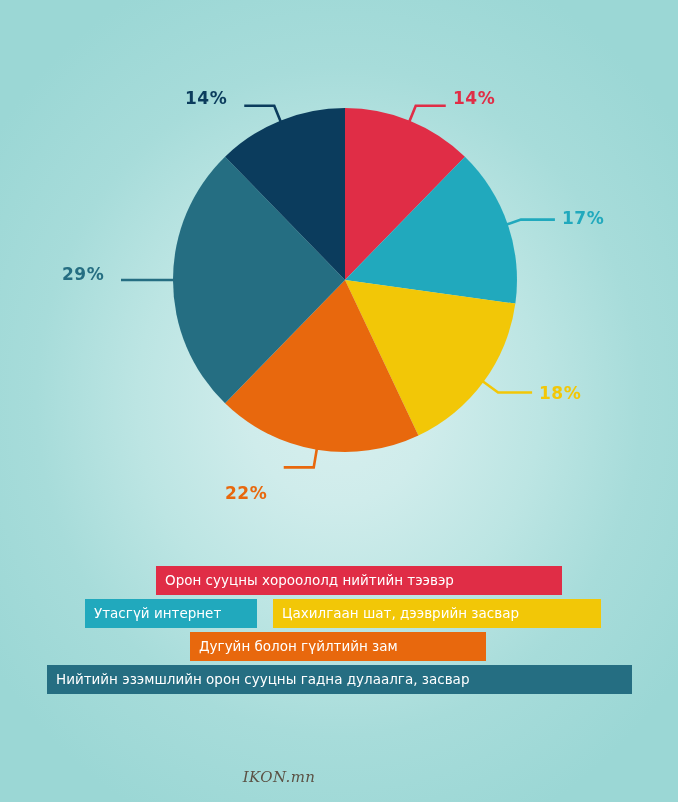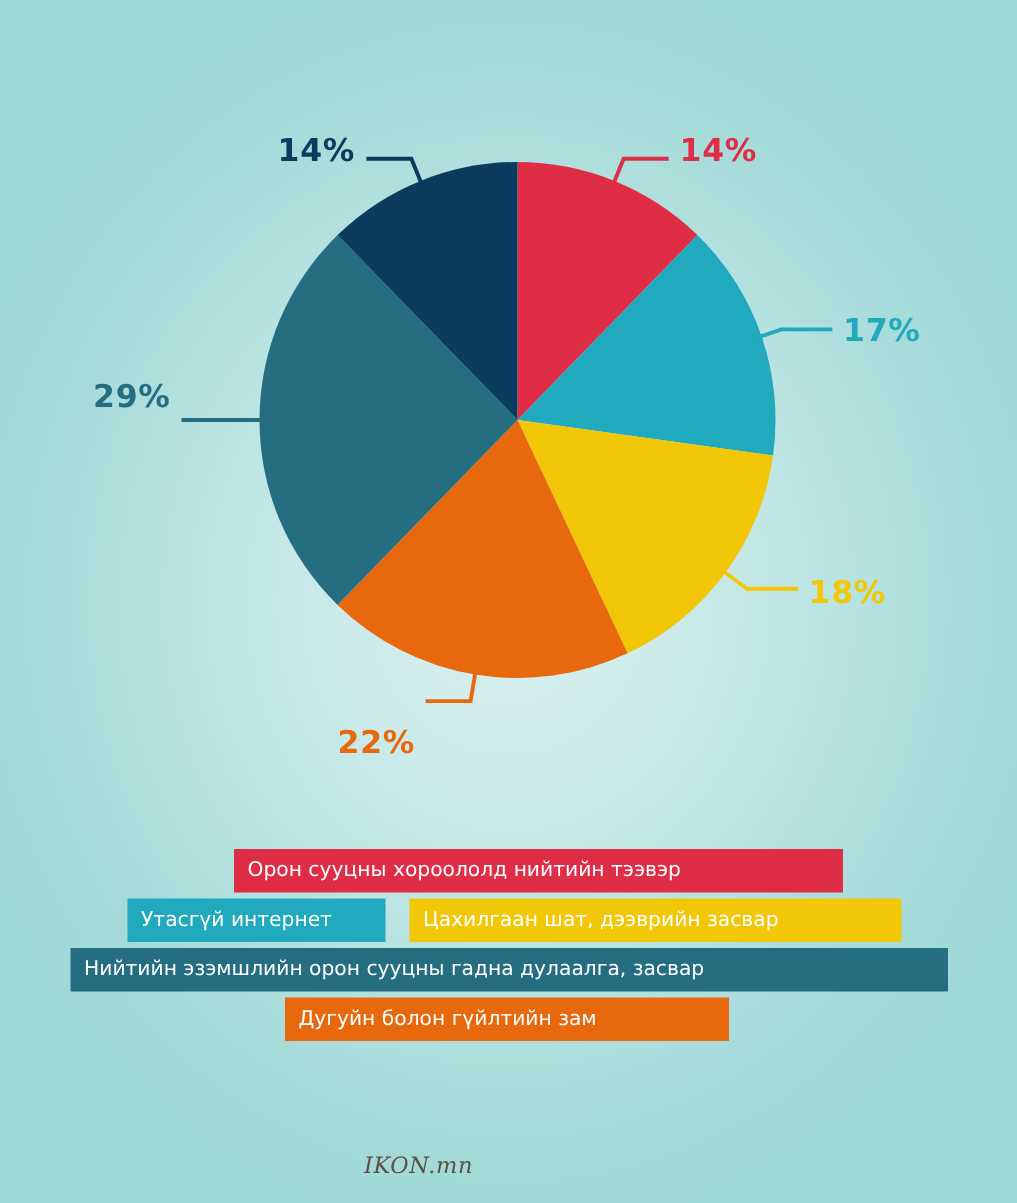--- a/index.html
+++ b/index.html
@@ -34,21 +34,21 @@
     top: 0;
     width: 678px;
     height: 545px;
   }
   #pie-svg { display: block; }
 
   .pct-label {
     position: absolute;
     font-family: "DejaVu Sans", "Liberation Sans", sans-serif;
     font-weight: bold;
-    font-size: 21px;
+    font-size: 17px;
     letter-spacing: 0.5px;
     white-space: nowrap;
   }
 
   
   #legend {
     position: absolute;
     left: 0;
     top: 566px;
     width: 678px;
@@ -112,46 +112,46 @@
           <path d="M 317.02 447.68 L 313.73 467.41 L 283.73 467.41" stroke="#e8680d"></path>
           <path d="M 175.00 280.00 L 159.00 280.00 L 121.00 280.00" stroke="#256e82"></path>
           <path d="M 281.03 122.50 L 274.25 105.82 L 244.25 105.82" stroke="#0b3c5d"></path>
         </g>
     </svg>
     <div id="pie-labels">
         <div class="pct-label" style="color: rgb(224, 45, 70); left: 453px; top: 88px;">14%</div>
         <div class="pct-label" style="color: rgb(33, 169, 189); left: 562px; top: 208px;">17%</div>
         <div class="pct-label" style="color: rgb(242, 199, 7); left: 539px; top: 383px;">18%</div>
         <div class="pct-label" style="color: rgb(232, 104, 13); left: 225px; top: 459px; margin-top: 24px;">22%</div>
-        <div class="pct-label" style="color: rgb(37, 110, 130); left: 62px; top: 252px; text-align: right;">29%</div>
+        <div class="pct-label" style="color: rgb(37, 110, 130); left: 62px; top: 264px; text-align: right;">29%</div>
         <div class="pct-label" style="color: rgb(11, 60, 93); left: 185px; top: 88px;">14%</div>
       </div>
   </div>
 
   <div id="legend">
       <div class="legend-row">
         <div class="legend-item" style="left: 156px; width: 406px; background: rgb(224, 45, 70);">
           <span class="legend-label">Орон сууцны хороололд нийтийн тээвэр</span>
         </div>
       </div>
       <div class="legend-row">
         <div class="legend-item" style="left: 85px; width: 172px; background: rgb(33, 169, 189);">
           <span class="legend-label">Утасгүй интернет</span>
         </div>
         <div class="legend-item" style="left: 273px; width: 328px; background: rgb(242, 199, 7);">
           <span class="legend-label">Цахилгаан шат, дээврийн засвар</span>
         </div>
       </div>
       <div class="legend-row">
-        <div class="legend-item" style="left: 47px; width: 585px; background: rgb(37, 110, 130);">
-          <span class="legend-label">Нийтийн эзэмшлийн орон сууцны гадна дулаалга, засвар</span>
+        <div class="legend-item" style="left: 190px; width: 296px; background: rgb(232, 104, 13);">
+          <span class="legend-label">Дугуйн болон гүйлтийн зам</span>
         </div>
       </div>
       <div class="legend-row">
-        <div class="legend-item" style="left: 190px; width: 296px; background: rgb(232, 104, 13);">
-          <span class="legend-label">Дугуйн болон гүйлтийн зам</span>
+        <div class="legend-item" style="left: 47px; width: 585px; background: rgb(37, 110, 130);">
+          <span class="legend-label">Нийтийн эзэмшлийн орон сууцны гадна дулаалга, засвар</span>
         </div>
       </div>
     </div>
 
   <div id="footer-credit">IKON.mn</div>
 
 </div>
 
 </body></html>

